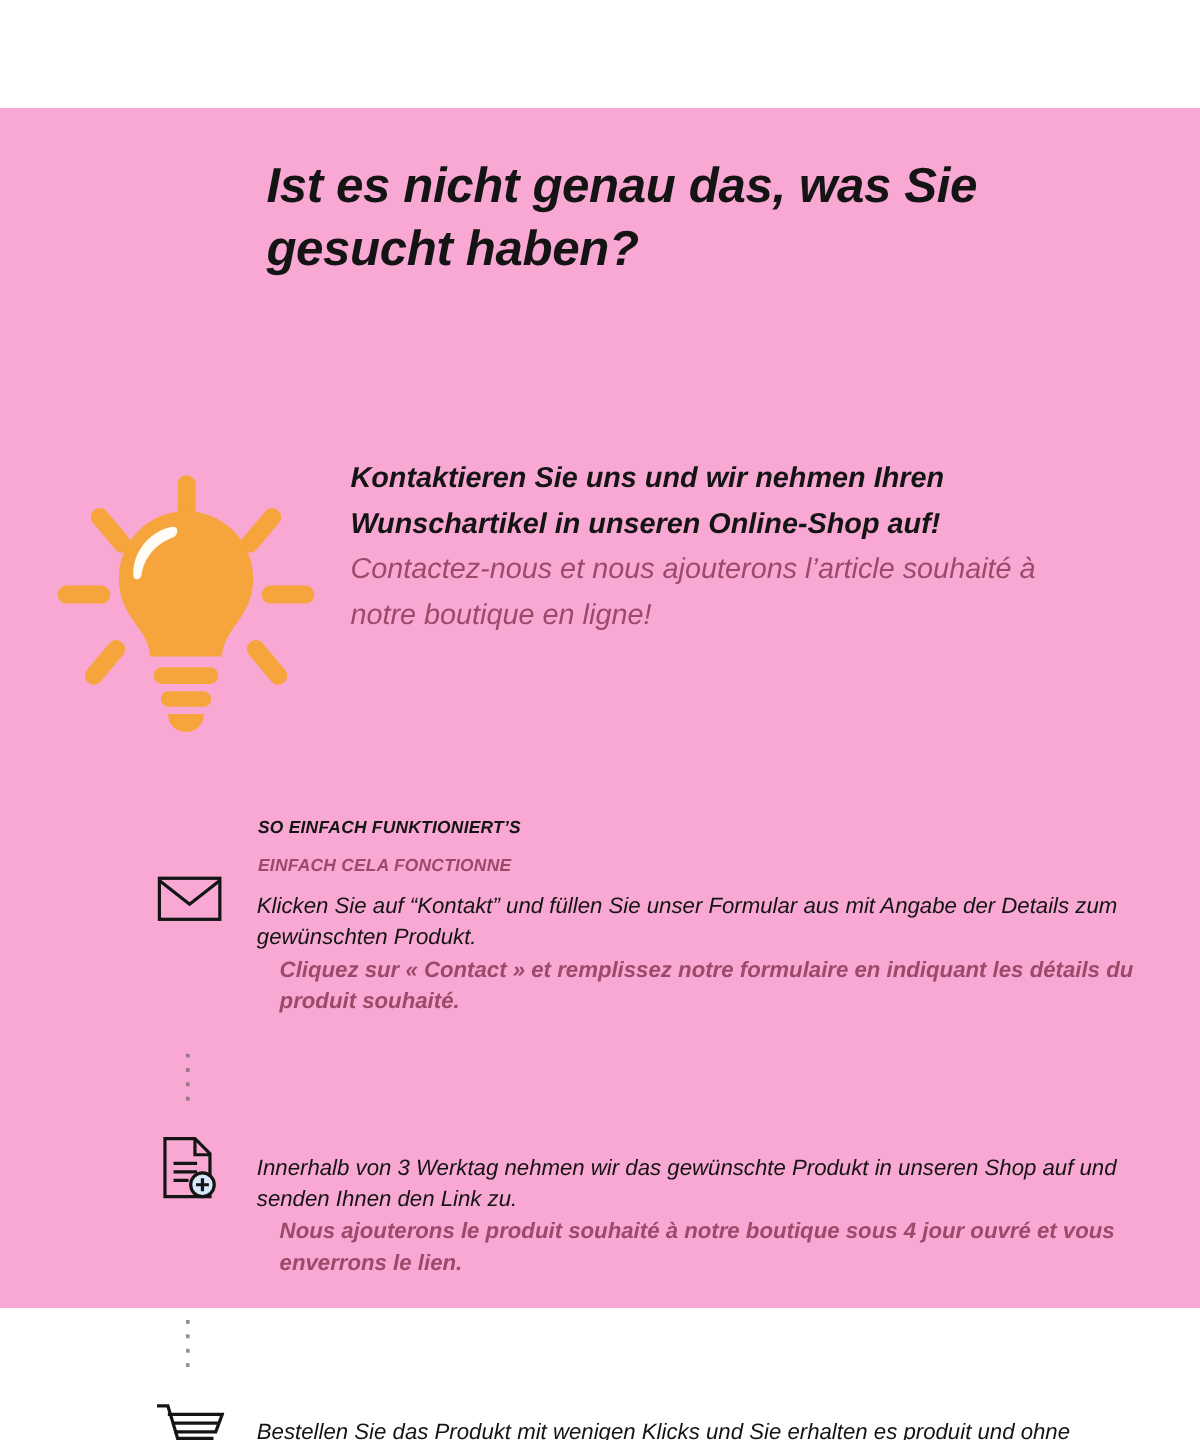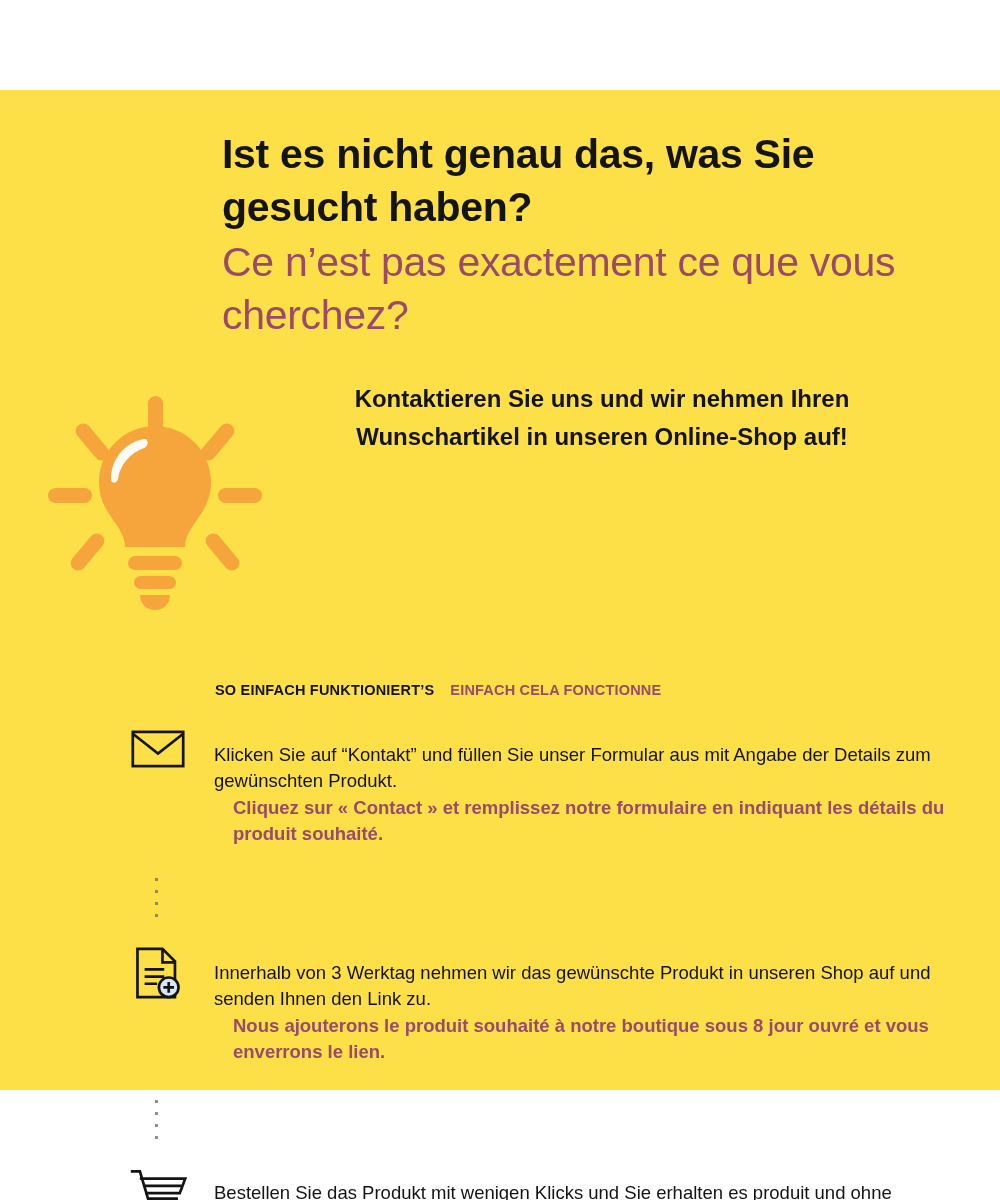--- a/index.html
+++ b/index.html
@@ -12,21 +12,22 @@
     background: #ffffff;
     font-family: "Liberation Sans", sans-serif;
     overflow: hidden;
   }
   .banner {
     position: absolute;
     left: 0;
     top: 90px;
     width: 1000px;
     height: 1000px;
-    background: #fde047;
+    background: #f9a8d4;
+    font-style: italic;
   }
   
   .headline {
     position: absolute;
     left: 222px;
     top: 38px;
     width: 720px;
   }
   .headline .de {
     color: #141414;
@@ -43,21 +44,20 @@
     letter-spacing: -0.3px;
     margin-top: 2px;
   }
   
   .intro-row {
     position: absolute;
     left: 0;
     top: 290px;
     width: 944px;
     height: 270px;
-    text-align: center;
   }
   .bulb {
     position: absolute;
     left: 40px;
     top: 10px;
     width: 230px;
     height: 230px;
   }
   .intro-text {
     position: absolute;
@@ -78,20 +78,21 @@
     line-height: 1.58;
   }
   
   .steps-heading {
     position: absolute;
     left: 215px;
     top: 592px;
     display: flex;
     align-items: baseline;
     gap: 16px;
+    flex-direction: column;
   }
   .steps-heading .de {
     color: #141414;
     font-size: 14.5px;
     font-weight: bold;
     letter-spacing: 0.2px;
   }
   .steps-heading .fr {
     color: #9b4a6a;
     font-size: 14.5px;
@@ -147,21 +148,20 @@
     opacity: 0.75;
   }
 </style>
 </head>
 <body>
 
 <div class="banner">
 
   <div class="headline">
     <div class="de">Ist es nicht genau das, was Sie gesucht haben?</div>
-    <div class="fr">Ce n’est pas exactement ce que vous cherchez?</div>
   </div>
 
   <div class="intro-row">
     <div class="bulb">
       <svg viewBox="0 0 230 230" width="230" height="230" aria-hidden="true">
         <g fill="#f5a53c">
 
           <rect x="108" y="6" width="15" height="44" rx="7.5"></rect>
           <rect x="45" y="30" width="15" height="44" rx="7.5" transform="rotate(-40 52.5 52)"></rect>
           <rect x="170" y="30" width="15" height="44" rx="7.5" transform="rotate(40 177.5 52)"></rect>
@@ -175,20 +175,21 @@
           <rect x="88" y="166" width="54" height="14" rx="7"></rect>
           <rect x="94" y="186" width="42" height="13" rx="6.5"></rect>
           <path d="M100 205h30c0 9-7 15-15 15s-15-6-15-15z"></path>
 
           <path d="M104 58c-14 5-24 17-26 31-1 5-7 5-7 0 0-21 15-37 33-40 5-1 5 7 0 9z" fill="#ffffff" opacity="0.95"></path>
         </g>
       </svg>
     </div>
     <div class="intro-text">
       <div class="de">Kontaktieren Sie uns und wir nehmen Ihren Wunschartikel in unseren Online-Shop auf!</div>
+      <div class="fr">Contactez-nous et nous ajouterons l’article souhaité à notre boutique en ligne!</div>
     </div>
   </div>
 
   <div class="steps-heading">
     <span class="de">SO EINFACH FUNKTIONIERT’S</span>
     <span class="fr">EINFACH CELA FONCTIONNE</span>
   </div>
 
   <div class="steps">
 
@@ -212,21 +213,21 @@
         <svg viewBox="0 0 56 60" width="50" height="54" aria-hidden="true">
           <path d="M5 3h28l14 14v40H5z" fill="none" stroke="#141414" stroke-width="3"></path>
           <path d="M33 3v15h14" fill="none" stroke="#141414" stroke-width="3"></path>
           <path d="M13 26h22M13 34h22M13 42h14" stroke="#141414" stroke-width="3" fill="none"></path>
           <circle cx="40" cy="46" r="11" fill="#d6e6fb" stroke="#141414" stroke-width="3"></circle>
           <path d="M40 40v12M34 46h12" stroke="#141414" stroke-width="3"></path>
         </svg>
       </div>
       <div class="step-body">
         <div class="de">Innerhalb von 3 Werktag nehmen wir das gewünschte Produkt in unseren Shop auf und senden Ihnen den Link zu.</div>
-        <div class="fr">Nous ajouterons le produit souhaité à notre boutique sous 8 jour ouvré et vous enverrons le lien.</div>
+        <div class="fr">Nous ajouterons le produit souhaité à notre boutique sous 4 jour ouvré et vous enverrons le lien.</div>
       </div>
     </div>
 
     <div class="dotline" style="top:390px;"></div>
 
     <div class="step" style="top:438px;">
       <div class="step-icon">
         <svg viewBox="0 0 64 54" width="58" height="49" aria-hidden="true">
           <path d="M2 6h10l9 30h33" fill="none" stroke="#141414" stroke-width="3"></path>
           <path d="M12 14h50l-6 16H18" fill="none" stroke="#141414" stroke-width="3"></path>

